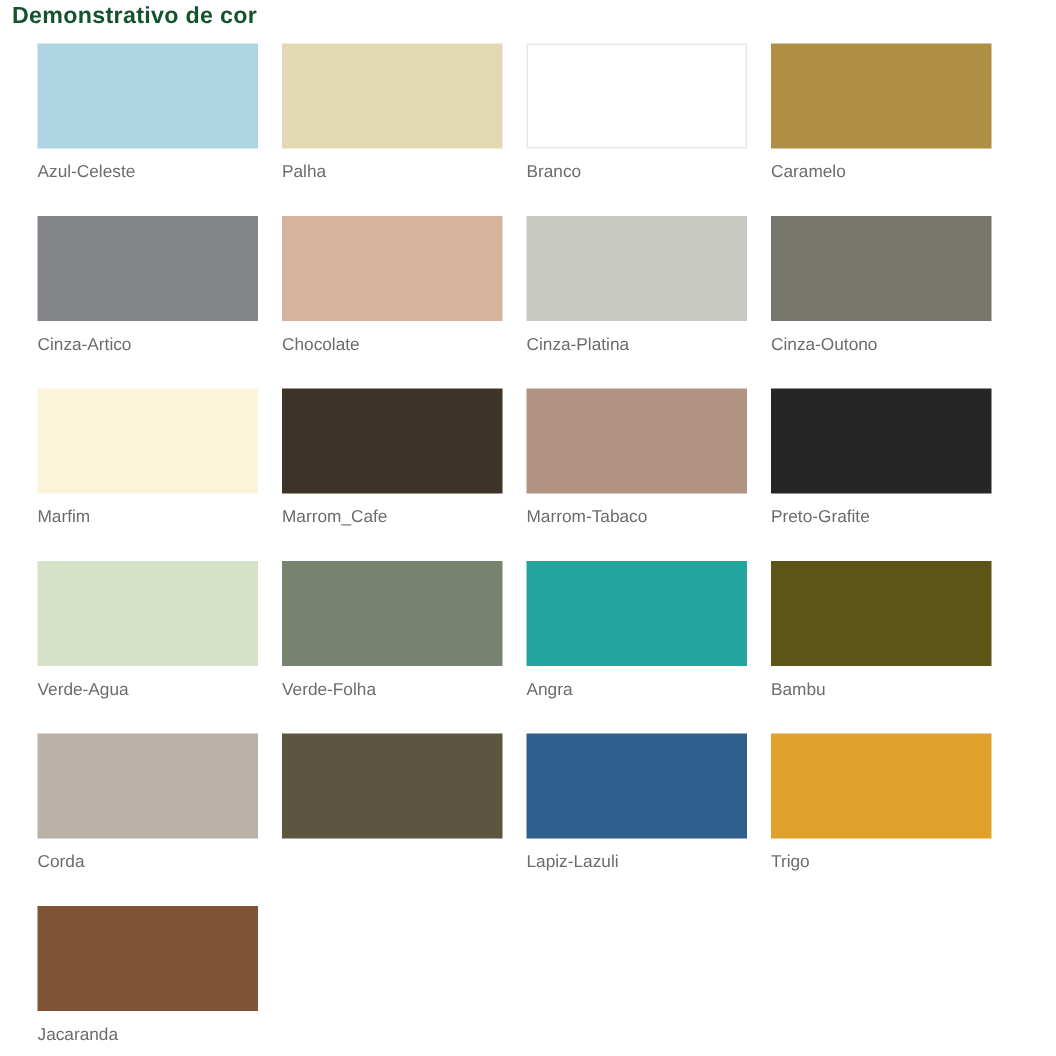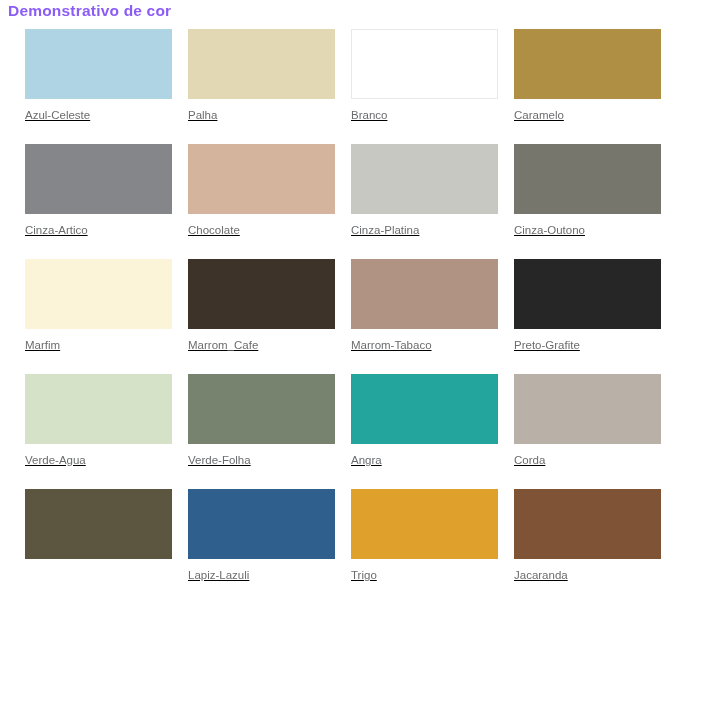--- a/index.html
+++ b/index.html
@@ -20,39 +20,38 @@
     height: 704px;
     box-sizing: border-box;
   }
 
   #page-title {
     position: absolute;
     left: 8px;
     top: 2px;
     font-size: 15.5px;
     font-weight: bold;
-    color: #8b5cf6;
+    color: #14532d;
     letter-spacing: 0.2px;
     white-space: nowrap;
   }
 
   #swatch-grid {
     position: absolute;
     left: 25px;
     top: 29px;
     width: 660px;
     display: grid;
     grid-template-columns: repeat(4, 147px);
     column-gap: 16px;
     row-gap: 22px;
   }
 
   .swatch-cell {
     width: 118px;
-    text-decoration: underline;
   }
 
   .swatch-chip {
     width: 147px;
     height: 70px;
     box-sizing: border-box;
   }
 
   .swatch-chip.bordered {
     border: 1px solid #e8e8e8;
@@ -128,20 +127,24 @@
       </div>
       <div class="swatch-cell">
         <div class="swatch-chip" style="background-color: rgb(120, 131, 111);"></div>
         <div class="swatch-label">Verde-Folha</div>
       </div>
       <div class="swatch-cell">
         <div class="swatch-chip" style="background-color: rgb(35, 165, 158);"></div>
         <div class="swatch-label">Angra</div>
       </div>
       <div class="swatch-cell">
+        <div class="swatch-chip" style="background-color: rgb(93, 84, 24);"></div>
+        <div class="swatch-label">Bambu</div>
+      </div>
+      <div class="swatch-cell">
         <div class="swatch-chip" style="background-color: rgb(185, 176, 168);"></div>
         <div class="swatch-label">Corda</div>
       </div>
       <div class="swatch-cell">
         <div class="swatch-chip" style="background-color: rgb(92, 86, 64);"></div>
       </div>
       <div class="swatch-cell">
         <div class="swatch-chip" style="background-color: rgb(47, 95, 140);"></div>
         <div class="swatch-label">Lapiz-Lazuli</div>
       </div>

